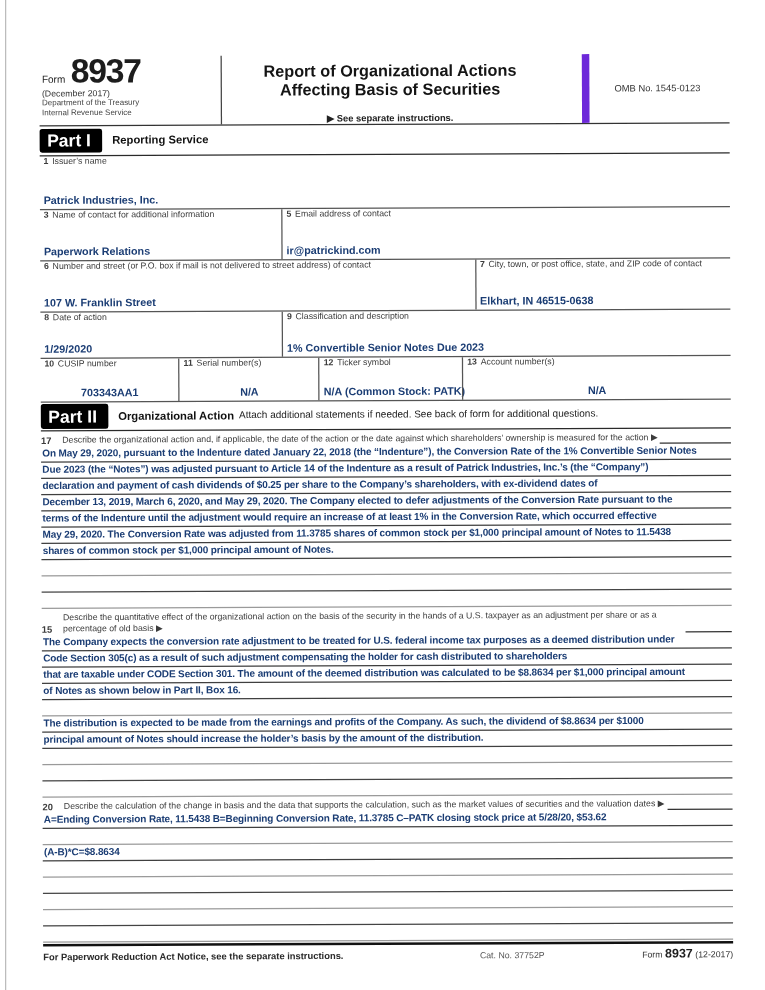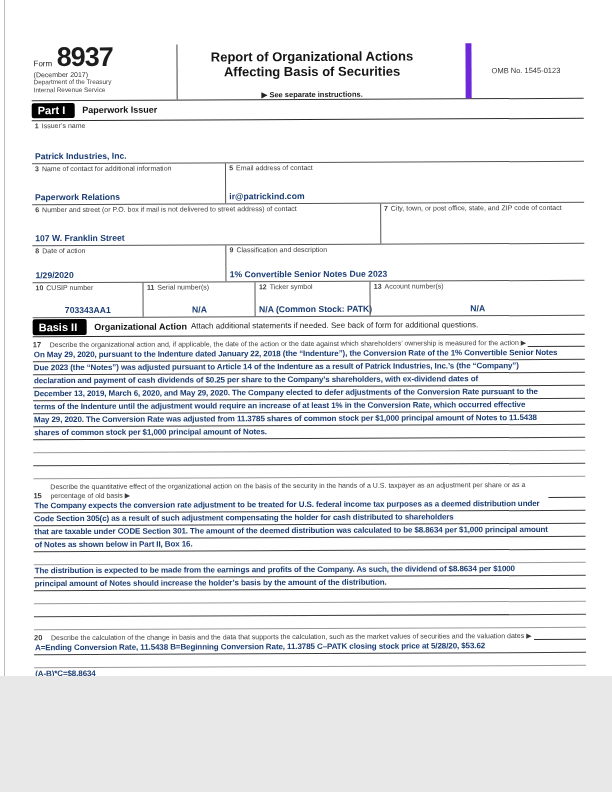--- a/index.html
+++ b/index.html
@@ -1,36 +1,36 @@
 <!DOCTYPE html>
 <html><head>
 <meta charset="utf-8">
 <style>
   html,body{margin:0;padding:0;background:#e8e8e8;}
-  .page{position:relative;width:612px;height:676px;background:#ffffff;overflow:hidden;
+  .page{position:relative;width:612px;height:792px;background:#ffffff;overflow:hidden;
         font-family:"Liberation Sans", sans-serif;color:#222;}
   .scan-edge{position:absolute;left:4px;top:0;bottom:0;width:1px;background:#bcbcbc;}
   .content{position:absolute;left:33px;top:44px;width:552px;transform:rotate(-0.25deg);}
 
   
   .hdr{display:flex;align-items:stretch;border-bottom:1.5px solid #333;}
   .hdr-left{width:146px;border-right:1px solid #444;padding:1px 5px 2px 2px;box-sizing:border-box;}
   .form-word{font-size:8px;color:#222;}
   .form-num-big{font-size:27px;font-weight:bold;letter-spacing:-1px;color:#1d1d1d;line-height:22px;display:inline-block;}
   .rev{font-size:7px;color:#333;margin-top:1px;}
   .agency{font-size:6.4px;color:#444;line-height:7.5px;}
   .hdr-center{flex:1;text-align:center;padding-top:5px;box-sizing:border-box;}
   .title{font-size:13px;font-weight:bold;color:#141414;line-height:15px;}
   .see-sep{font-size:7.5px;font-weight:bold;color:#222;margin-top:11px;}
   .hdr-right{width:118px;border-left:6px solid #6d28d9;box-sizing:border-box;
              font-size:7.5px;color:#333;display:flex;align-items:center;padding:0 20px;margin-left:19px;}
 
   
   .partbar{display:flex;align-items:center;border-bottom:1.5px solid #2a2a2a;padding:1.5px 0;}
-  .part-tag{background:#000;color:#fff;font-weight:bold;font-size:11px;padding:1.5px 9px 2px 6px;border-radius:2px;}
+  .part-tag{background:#000;color:#fff;font-weight:bold;font-size:14px;padding:1.5px 9px 2px 6px;border-radius:2px;}
   .part-head{font-weight:bold;font-size:9px;color:#111;margin-left:8px;white-space:nowrap;}
   .part-rest{font-size:8px;color:#222;margin-left:4px;white-space:nowrap;}
 
   
   .row{display:flex;border-bottom:1px solid #555;}
   .cell{box-sizing:border-box;display:flex;flex-direction:column;justify-content:space-between;
         padding:1px 3px 2px 3px;}
   .cell + .cell{border-left:1px solid #555;}
   .lab{font-size:7px;color:#3c3c3c;line-height:8.5px;}
   .lab b{font-weight:bold;margin-right:3px;}
@@ -74,21 +74,21 @@
       <div class="hdr-center">
         <div class="title">Report of Organizational Actions</div>
         <div class="title">Affecting Basis of Securities</div>
         <div class="see-sep">▶ See separate instructions.</div>
       </div>
       <div class="hdr-right">OMB No. 1545-0123</div>
     </div>
 
     <div class="partbar">
       <span class="part-tag">Part I</span>
-      <span class="part-head">Paperwork Issuer</span>
+      <span class="part-head">Reporting Service</span>
     </div>
 
     <div class="row">
       <div class="cell r1" style="width:63%">
         <div class="lab"><b>1</b><span>Issuer’s name</span></div>
         <div class="val">Patrick Industries, Inc.</div>
       </div>
     </div>
 
     <div class="row">
@@ -102,20 +102,21 @@
       </div>
     </div>
 
     <div class="row">
       <div class="cell r3" style="width:63%">
         <div class="lab"><b>6</b><span>Number and street (or P.O. box if mail is not delivered to street address) of contact</span></div>
         <div class="val">107 W. Franklin Street</div>
       </div>
       <div class="cell r3" style="width:37%">
         <div class="lab"><b>7</b><span>City, town, or post office, state, and ZIP code of contact</span></div>
+        <div class="val">Elkhart, IN 46515-0638</div>
       </div>
     </div>
 
     <div class="row">
       <div class="cell r4" style="width:35%">
         <div class="lab"><b>8</b><span>Date of action</span></div>
         <div class="val">1/29/2020</div>
       </div>
       <div class="cell r4" style="width:65%">
         <div class="lab"><b>9</b><span>Classification and description</span></div>
@@ -136,21 +137,21 @@
         <div class="lab"><b>12</b><span>Ticker symbol</span></div>
         <div class="val center">N/A (Common Stock: PATK)</div>
       </div>
       <div class="cell r5" style="width:38.9%">
         <div class="lab"><b>13</b><span>Account number(s)</span></div>
         <div class="val center">N/A</div>
       </div>
     </div>
 
     <div class="partbar">
-      <span class="part-tag">Basis II</span>
+      <span class="part-tag">Part II</span>
       <span class="part-head">Organizational Action</span>
       <span class="part-rest">Attach additional statements if needed. See back of form for additional questions.</span>
     </div>
 
     <div class="qlabel">
       <span class="qnum">17</span>
       <span class="qtext">Describe the organizational action and, if applicable, the date of the action or the date against which shareholders’ ownership is measured for the action ▶</span>
       <span class="qfill"></span>
     </div>
     <div class="ans">On May 29, 2020, pursuant to the Indenture dated January 22, 2018 (the “Indenture”), the Conversion Rate of the 1% Convertible Senior Notes</div>

